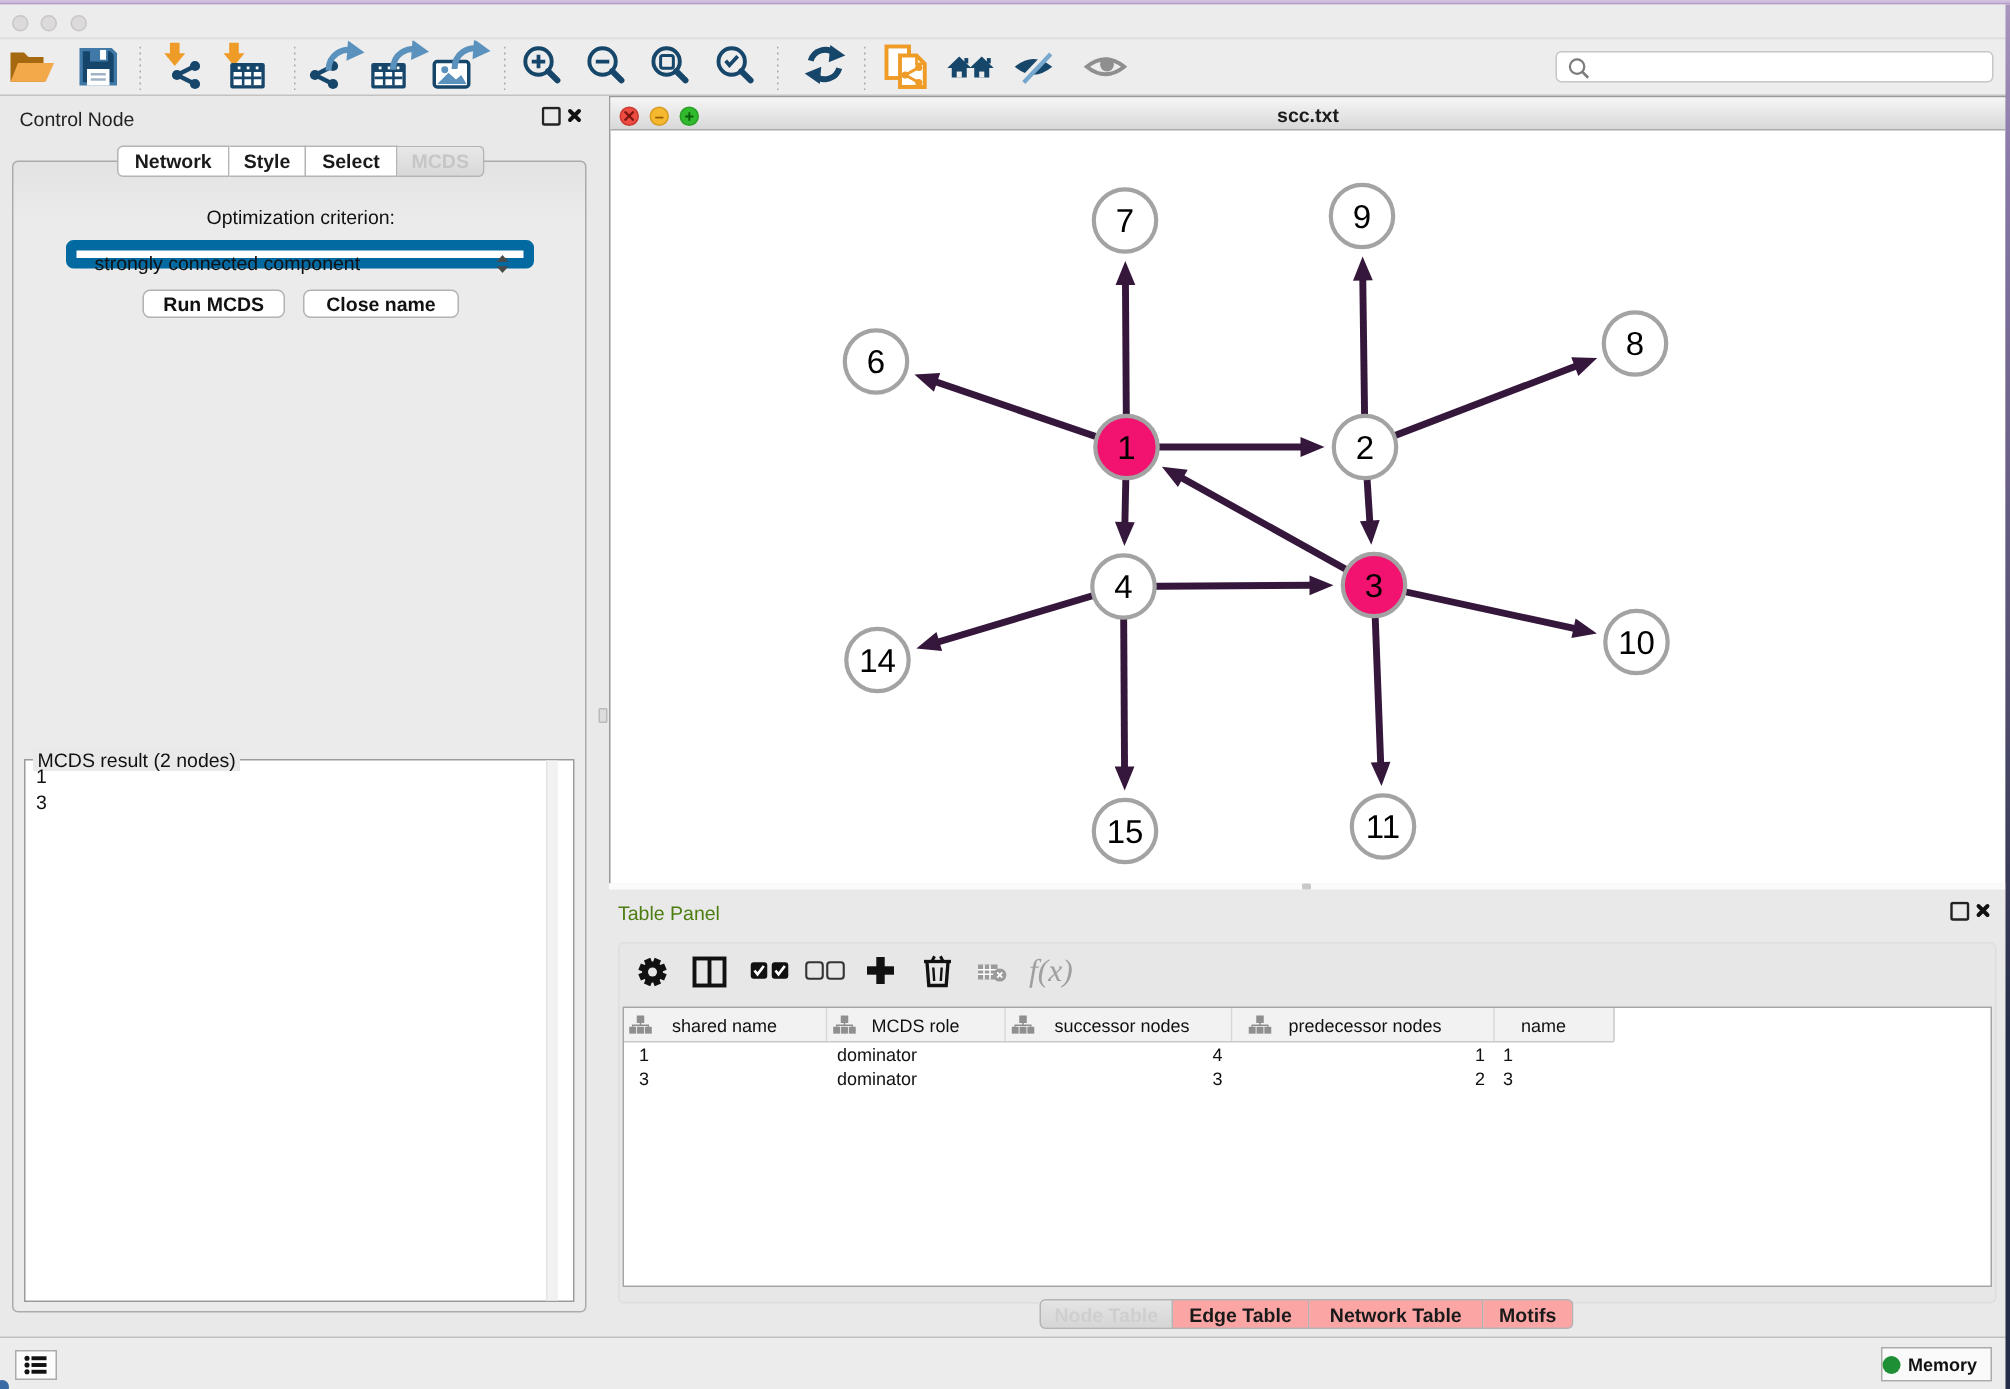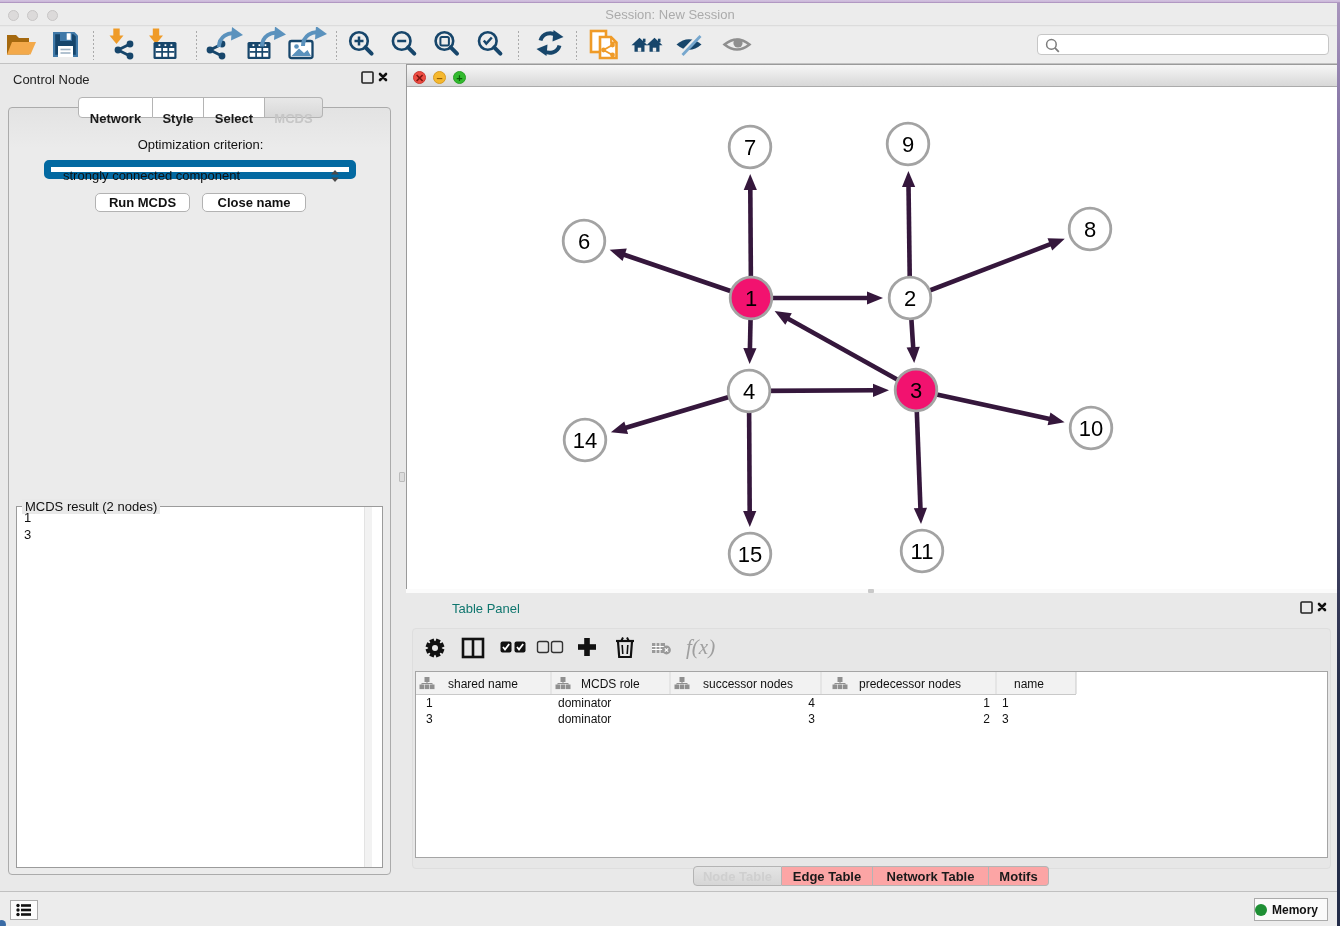--- a/index.html
+++ b/index.html
@@ -25,21 +25,21 @@
   background-size:1px 4px; background-repeat:repeat-y; }
 #searchbox { position:absolute; left:1037px; top:7px; width:292px; height:21px;
   background:#fff; border:1px solid #c6c6c6; border-radius:4px; }
 
 
 #cp-title { left:13px; top:72px; font-size:13px; color:#232323; }
 #cp-pane { left:8px; top:107px; width:383px; height:768px; border:1px solid #ababab;
   border-radius:4px; background:linear-gradient(#e3e3e3, #ebebeb 40px); }
 #cp-tabs { left:78px; top:97px; height:21px; display:flex; font-size:13px; }
 .tab { border:1px solid #b4b4b4; border-left:none; background:#ffffff; color:#1a1a1a;
-  height:21px; text-align:center; padding-top:13px; font-weight:bold; }
+  height:21px; text-align:center; padding-top:2px; font-weight:bold; }
 .tab.first { border-left:1px solid #b4b4b4; border-radius:4px 0 0 4px; }
 .tab.last { border-radius:0 4px 4px 0; }
 .tab.sel { background:linear-gradient(#e8e8e8,#d8d8d8); color:#c6c6c6; }
 #opt-label { left:8px; top:137px; width:385px; text-align:center; font-size:13px; color:#111; }
 #dropdown { left:44px; top:160px; width:312px; height:19px; background:#fff;
   border:7px solid #0369a1; border-radius:5px; font-size:13px; color:#111;
   padding:1px 0 0 12px; }
 .btn { position:absolute; height:19px; background:#fff; border:1px solid #b2b2b2;
   border-radius:5px; font-size:13px; color:#111; text-align:center; padding-top:1px; font-weight:bold; }
 #fieldset { left:16px; top:506px; width:367px; height:362px; border:1px solid #9b9b9b;
@@ -60,21 +60,21 @@
 #hsplit { left:406px; top:589px; width:932px; height:4px; background:#fbfbfb; }
 #hsplit-handle { left:868px; top:589px; width:6px; height:4px; background:#c9c9c9; border-radius:1px; }
 #net-titlebar { position:absolute; left:0; top:0; width:100%; height:22px;
   background:linear-gradient(#f6f6f6,#d8d8d8); border-bottom:1px solid #ababab; }
 #net-title { position:absolute; top:4px; left:0; width:100%; text-align:center;
   font-size:13px; font-weight:bold; color:#1a1a1a; }
 .tl { position:absolute; top:6px; width:13px; height:13px; border-radius:50%;
   font-size:11px; font-weight:bold; text-align:center; line-height:12px; }
 
 
-#tp-title { left:412px; top:601px; font-size:13px; color:#0f766e;margin-left:40px; }
+#tp-title { left:412px; top:601px; font-size:13px; color:#4d7c0f; }
 #tp-pane { left:412px; top:628px; width:919px; height:241px; background:#e7e7e7;
   border-radius:4px; border:1px solid #dedede; }
 #tp-white { left:415px; top:671px; width:913px; height:187px; background:#fff;
   border:1px solid #a5a5a5; }
 #tp-tabs { left:693px; top:866px; height:20px; display:flex; font-size:13px; }
 .ttab { border:1px solid #b4b4b4; border-left:none; background:#fca5a5; color:#1a1a1a;
   height:20px; text-align:center; padding-top:2px; font-weight:bold; }
 .ttab.first { border-left:1px solid #b4b4b4; border-radius:4px 0 0 4px; }
 .ttab.last { border-radius:0 4px 4px 0; }
 .ttab.sel { background:linear-gradient(#e4e4e4,#d6d6d6); color:#cfcfcf; }
@@ -88,21 +88,20 @@
   border:1px solid #ababab; font-size:12px; color:#111; text-align:left; padding-top:4px; font-weight:bold; }
 #rightstrip { left:1337px; top:3px; width:3px; height:923px; background:linear-gradient(#a995bd 0%, #8878a8 12%, #5a5377 45%, #232c48 75%, #232c48 100%); }
 </style>
 </head>
 <body>
 <div class="abs" id="purple"></div>
 <div class="abs" id="titlebar">
   <div class="dot" style="left:8px;"></div>
   <div class="dot" style="left:27px;"></div>
   <div class="dot" style="left:47px;"></div>
-  <div id="title-text">Session: New Session</div>
 </div>
 <div class="abs" id="toolbar">
   <div class="sep" style="left:93px;"></div>
 <div class="sep" style="left:196px;"></div>
 <div class="sep" style="left:336px;"></div>
 <div class="sep" style="left:518px;"></div>
 <div class="sep" style="left:576px;"></div>
 <svg style="position:absolute;left:0;top:0" width="780" height="37" viewBox="0 0 780 37">
       <g transform="translate(21,17.5)">
 <path d="M-14,-9.5 L-5,-9.5 L-2,-6.5 L8,-6.5 L8,10 L-14,10 Z" fill="#a5690f"></path>
@@ -266,20 +265,21 @@
 <svg class="abs" style="left:361px;top:71px" width="27" height="13" viewBox="0 0 27 13">
   <rect x="1" y="1" width="11" height="11" fill="none" stroke="#222" stroke-width="1.6" rx="1"></rect>
   <path d="M19 3 L25 9 M25 3 L19 9" stroke="#111" stroke-width="2.6" stroke-linecap="round"></path>
 </svg>
 
 <div class="abs" id="netwin">
   <div id="net-titlebar">
     <div class="tl" style="left:6px;  background:#ee4c42; border:1px solid #ca3931; color:#7b150f;">✕</div>
     <div class="tl" style="left:26px; background:#f5b82e; border:1px solid #d89c22; color:#925b00;">–</div>
     <div class="tl" style="left:46px; background:#32ba2e; border:1px solid #2aa027; color:#0a5d08;">+</div>
+    <div id="net-title">scc.txt</div>
   </div>
   <svg style="position:absolute;left:0px;top:22px" width="930" height="502" viewBox="0 0 930 502">
 <g stroke="#35173c" stroke-width="4.6">
 <line x1="344.0" y1="211.0" x2="343.3" y2="101.0"></line>
 <polygon points="343.2,87.0 349.9,103.0 336.7,103.0" fill="#35173c" stroke="none"></polygon>
 <line x1="344.0" y1="211.0" x2="215.8" y2="167.2"></line>
 <polygon points="202.6,162.7 219.8,161.6 215.6,174.1" fill="#35173c" stroke="none"></polygon>
 <line x1="344.0" y1="211.0" x2="462.0" y2="211.0"></line>
 <polygon points="476.0,211.0 460.0,217.6 460.0,204.4" fill="#35173c" stroke="none"></polygon>
 <line x1="344.0" y1="211.0" x2="342.9" y2="263.0"></line>

